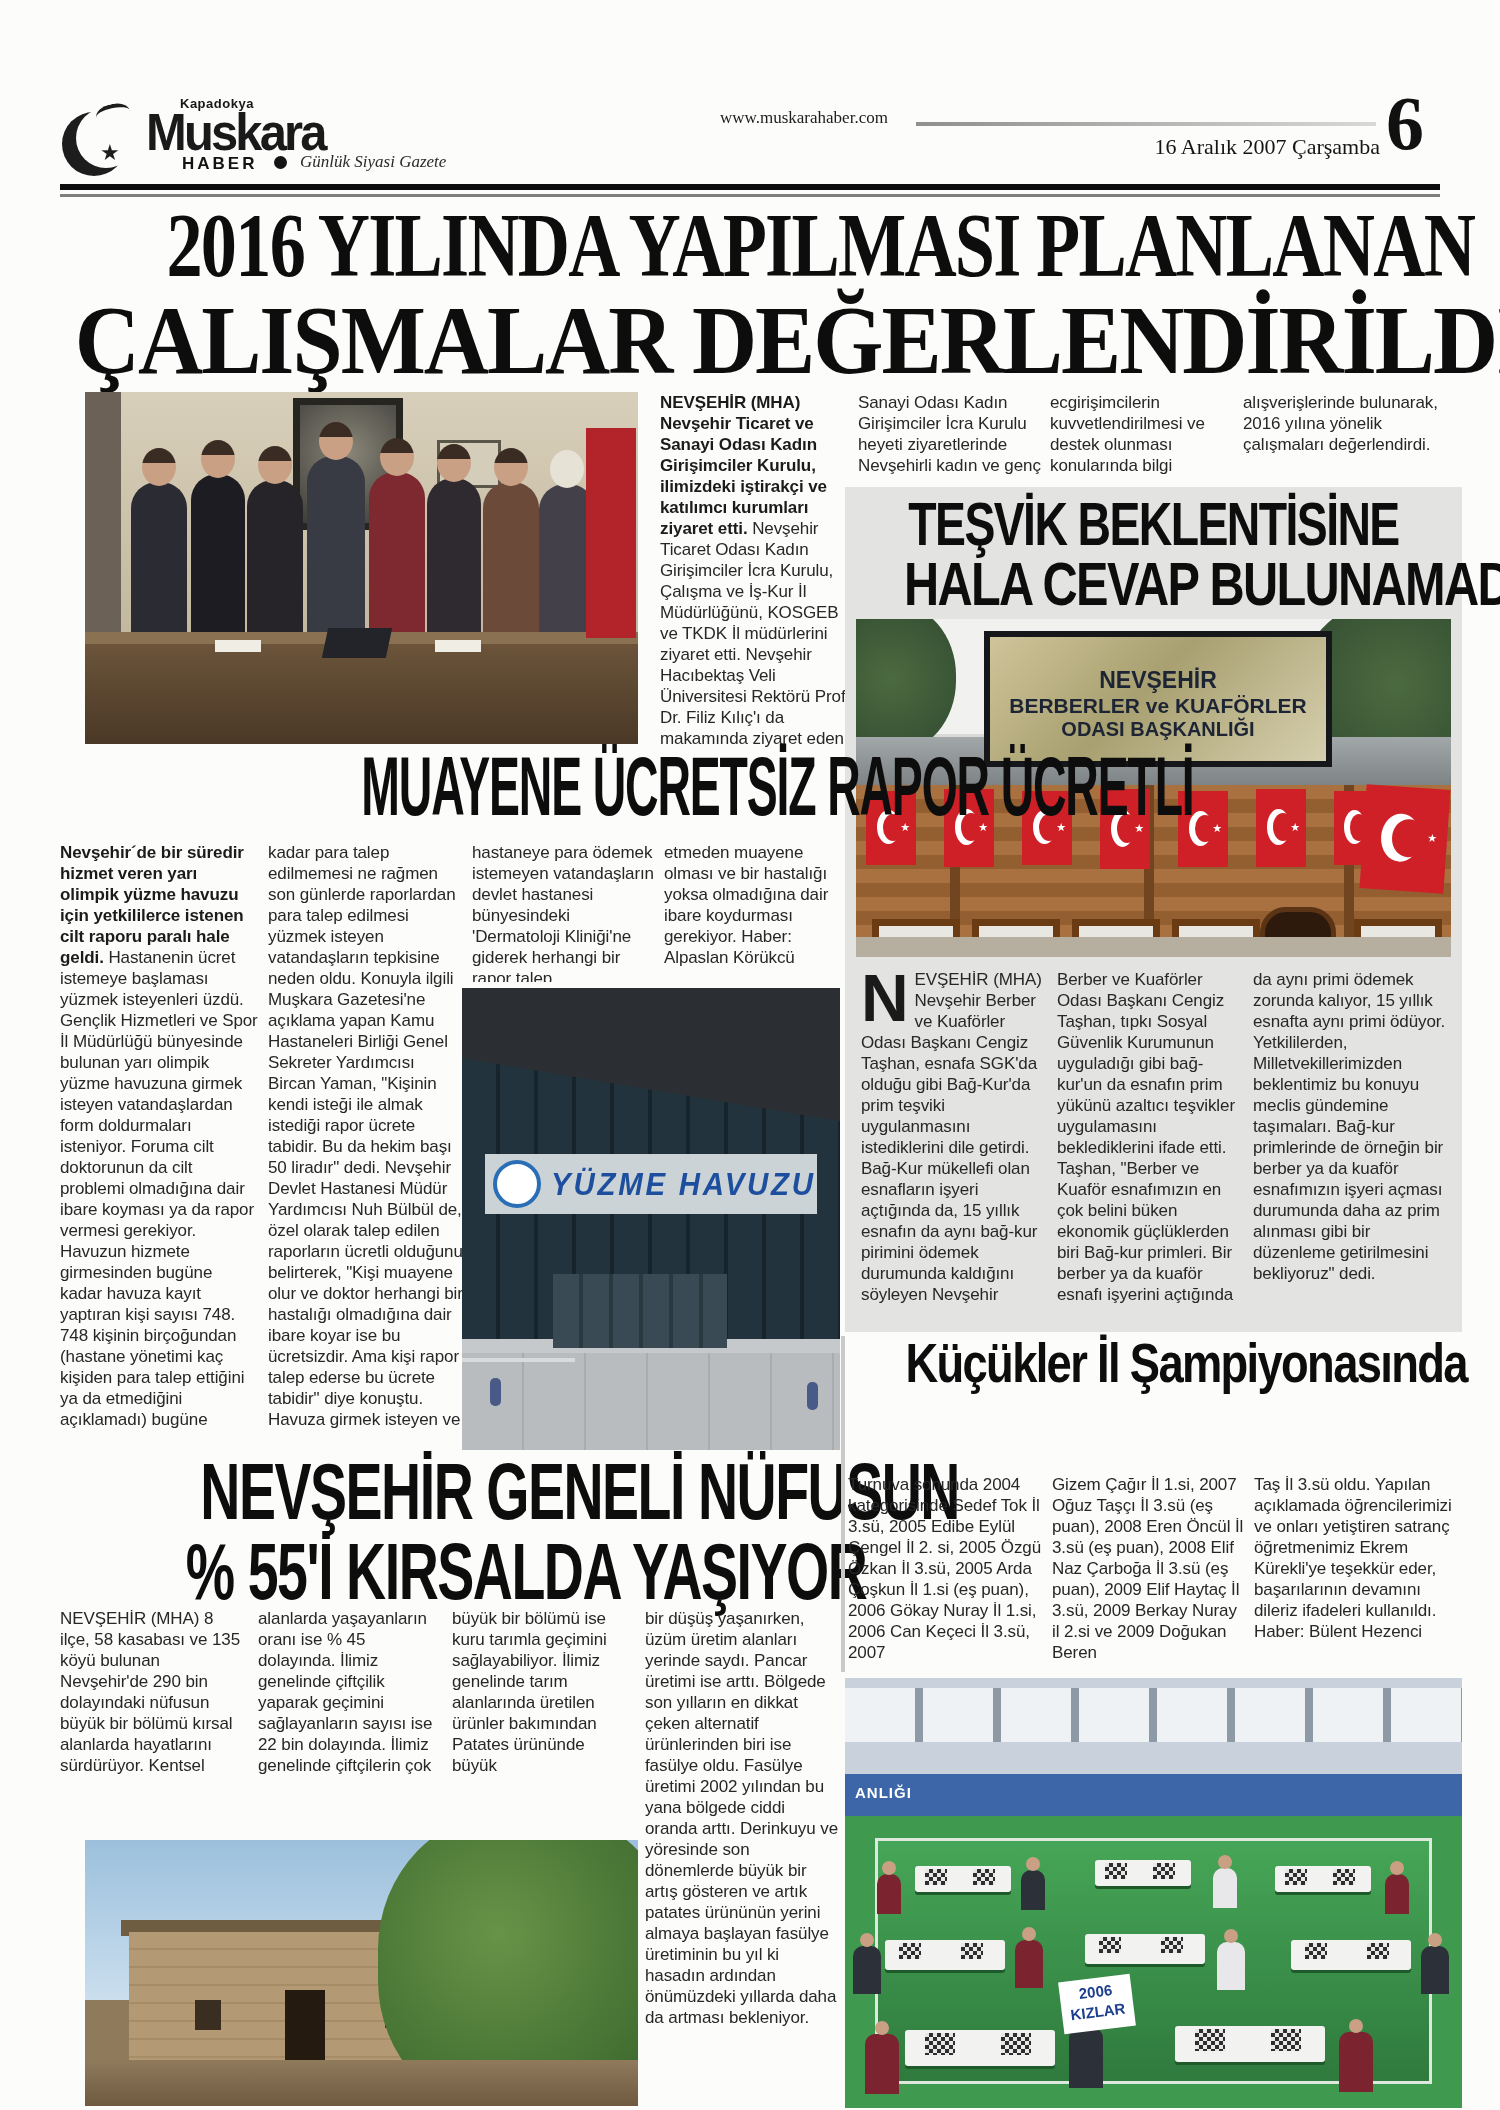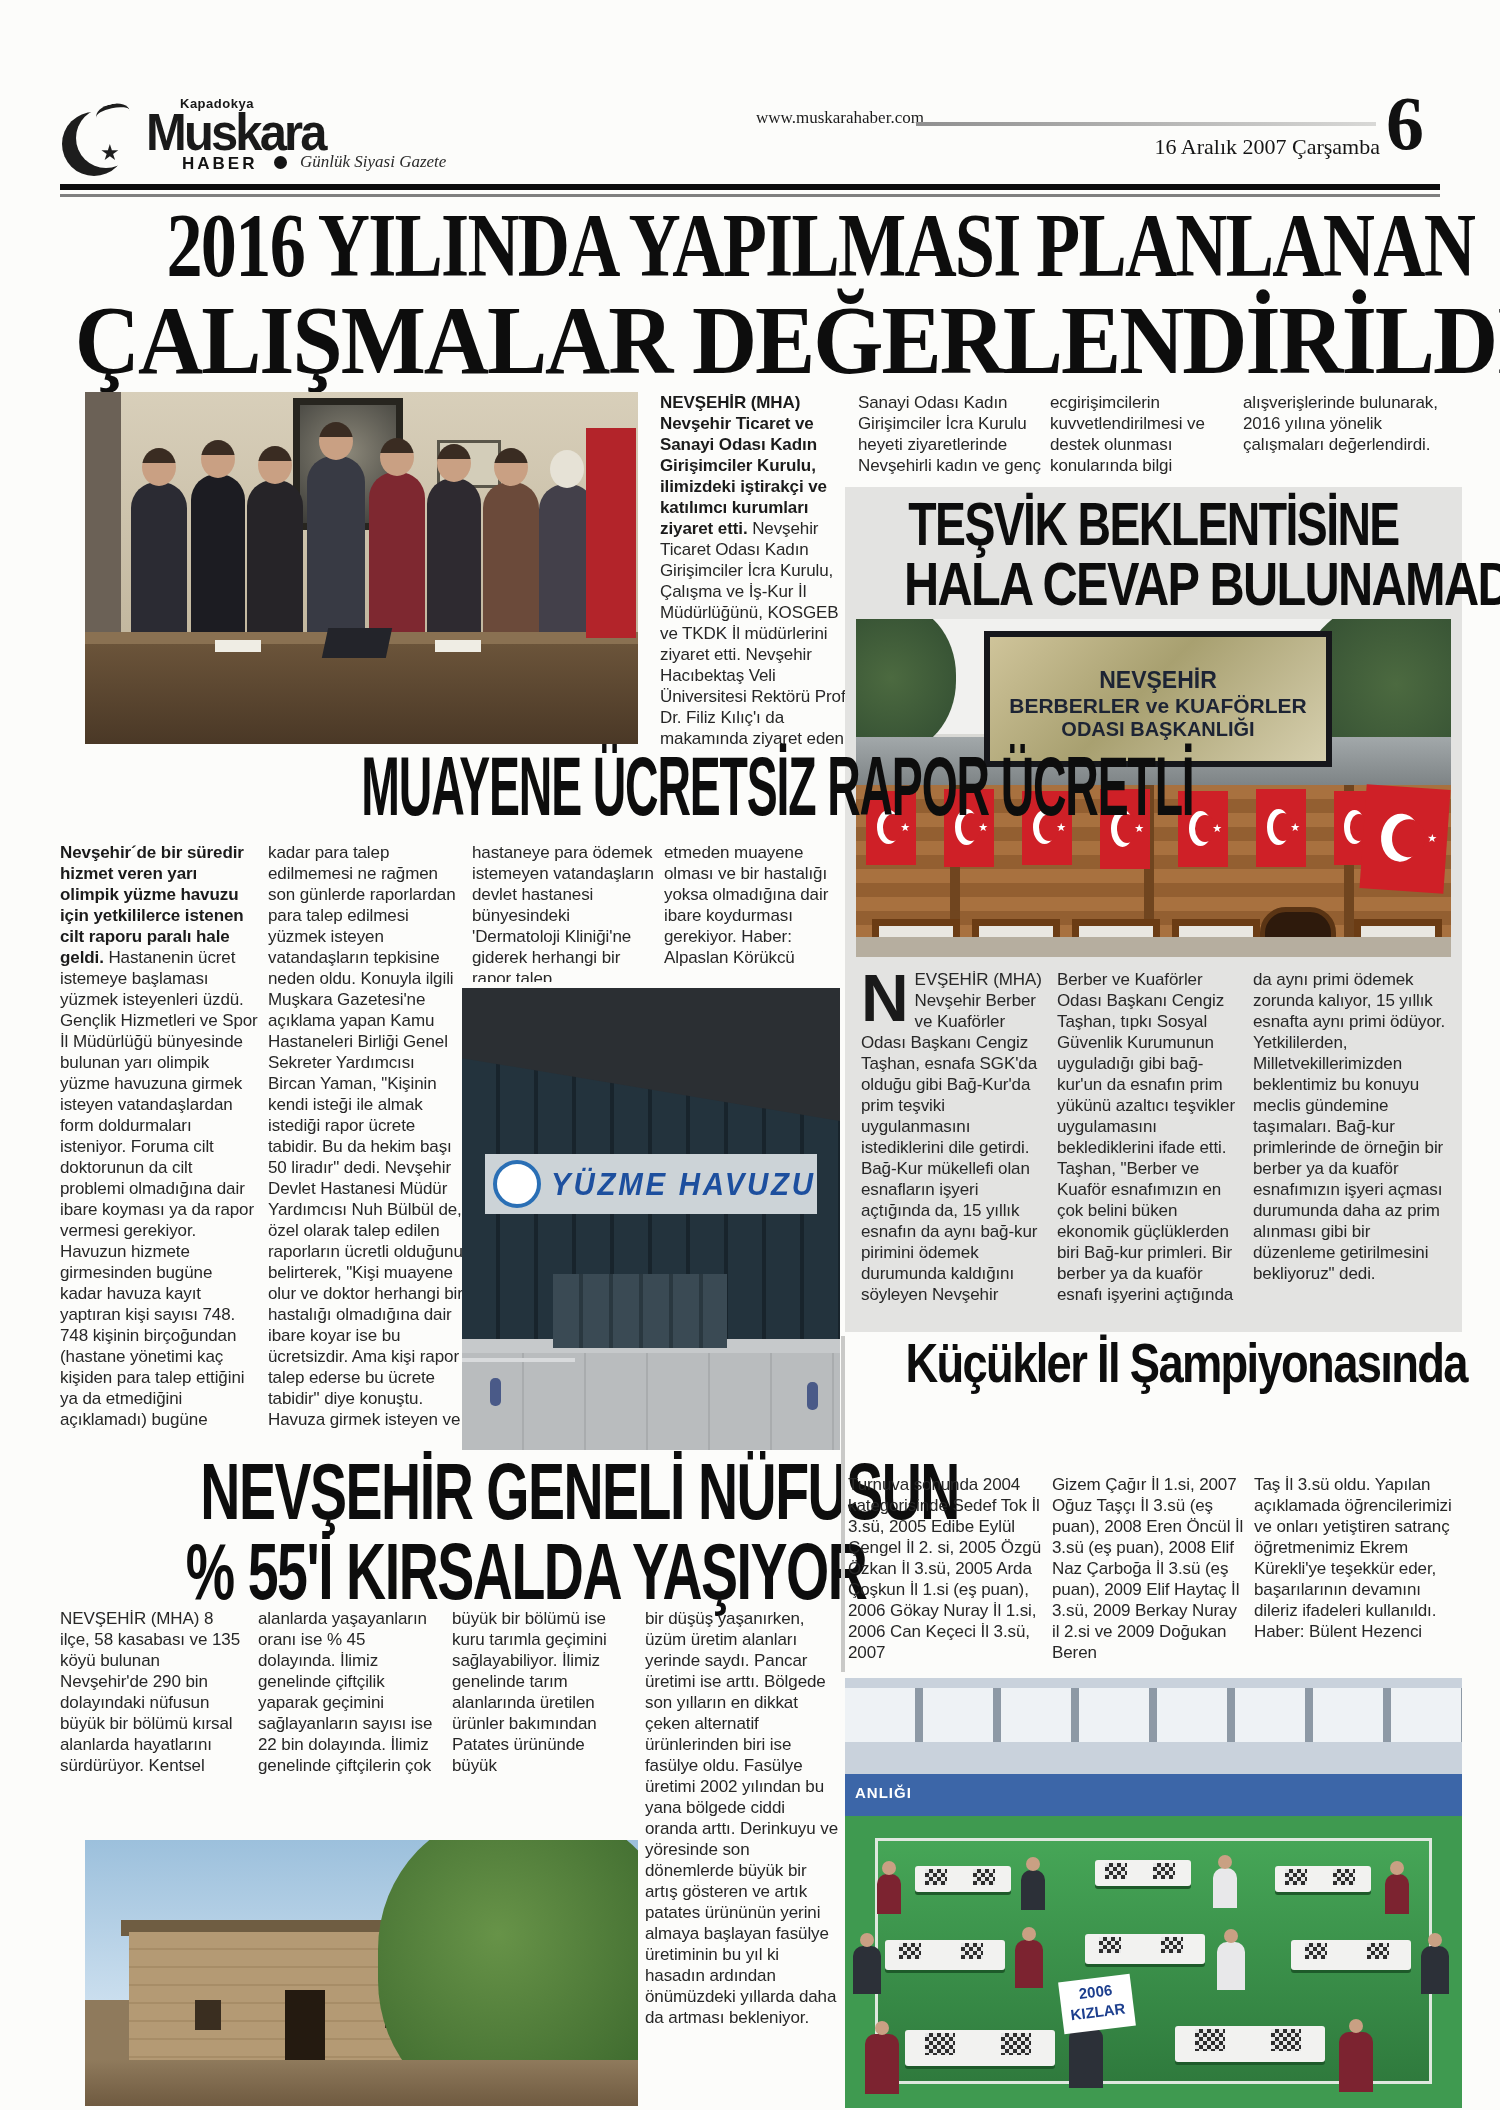--- a/index.html
+++ b/index.html
@@ -10,21 +10,21 @@
   .cres-mark{position:absolute;left:0;top:18px;width:78px;height:78px;}
   .cres-c{position:absolute;left:0;top:6px;width:64px;height:64px;border-radius:50%;background:#1d1d1d;}
   .cres-c::after{content:"";position:absolute;left:14px;top:-4px;width:60px;height:60px;border-radius:50%;background:#fcfcfa;}
   .cres-star{position:absolute;left:38px;top:34px;color:#1d1d1d;font-size:22px;}
   .cres-wing{position:absolute;left:34px;top:-2px;width:34px;height:16px;border-top:4px solid #1d1d1d;border-radius:50% 50% 0 0;transform:rotate(-12deg);}
   .kapadokya{position:absolute;left:118px;top:8px;font-weight:bold;font-size:13px;letter-spacing:.5px;color:#171717;}
   .muskara{position:absolute;left:84px;top:14px;font-size:52px;font-weight:bold;letter-spacing:-3px;color:#1a1a1a;transform:scaleX(.94);transform-origin:left;}
   .haber{position:absolute;left:120px;top:66px;font-size:17px;font-weight:bold;letter-spacing:3px;color:#141414;}
   .haber-dot{position:absolute;left:212px;top:68px;width:13px;height:13px;border-radius:50%;background:#141414;}
   .tagline{position:absolute;left:238px;top:64px;font-family:"Liberation Serif",serif;font-style:italic;font-size:17px;color:#2a2a2a;}
-  .site{position:absolute;left:756px;top:108px;font-family:"Liberation Serif",serif;font-size:17px;color:#1c1c1c;}
+  .site{position:absolute;left:720px;top:108px;font-family:"Liberation Serif",serif;font-size:17px;color:#1c1c1c;}
   .guncel{position:absolute;left:648px;top:112px;font-family:"Liberation Serif",serif;font-weight:bold;color:#151515;}
   .guncel .g1{font-size:58px;}
   .guncel .g2{font-size:40px;letter-spacing:4px;}
   .site-line{position:absolute;left:916px;top:122px;width:460px;height:4px;background:linear-gradient(to right,#8f8f8f,#d8d8d6);}
   .date{position:absolute;left:1150px;top:134px;width:230px;text-align:right;font-family:"Liberation Serif",serif;font-size:22px;color:#151515;}
   .pagenum{position:absolute;left:1386px;top:80px;font-family:"Liberation Serif",serif;font-weight:bold;font-size:76px;color:#111;}
   .rule1{position:absolute;left:60px;top:184px;width:1380px;height:6px;background:#0d0d0d;}
   .rule2{position:absolute;left:60px;top:194px;width:1380px;height:3px;background:#7f7f7f;}
   
   .hl{position:absolute;text-align:center;white-space:nowrap;color:#0d0d0d;}

